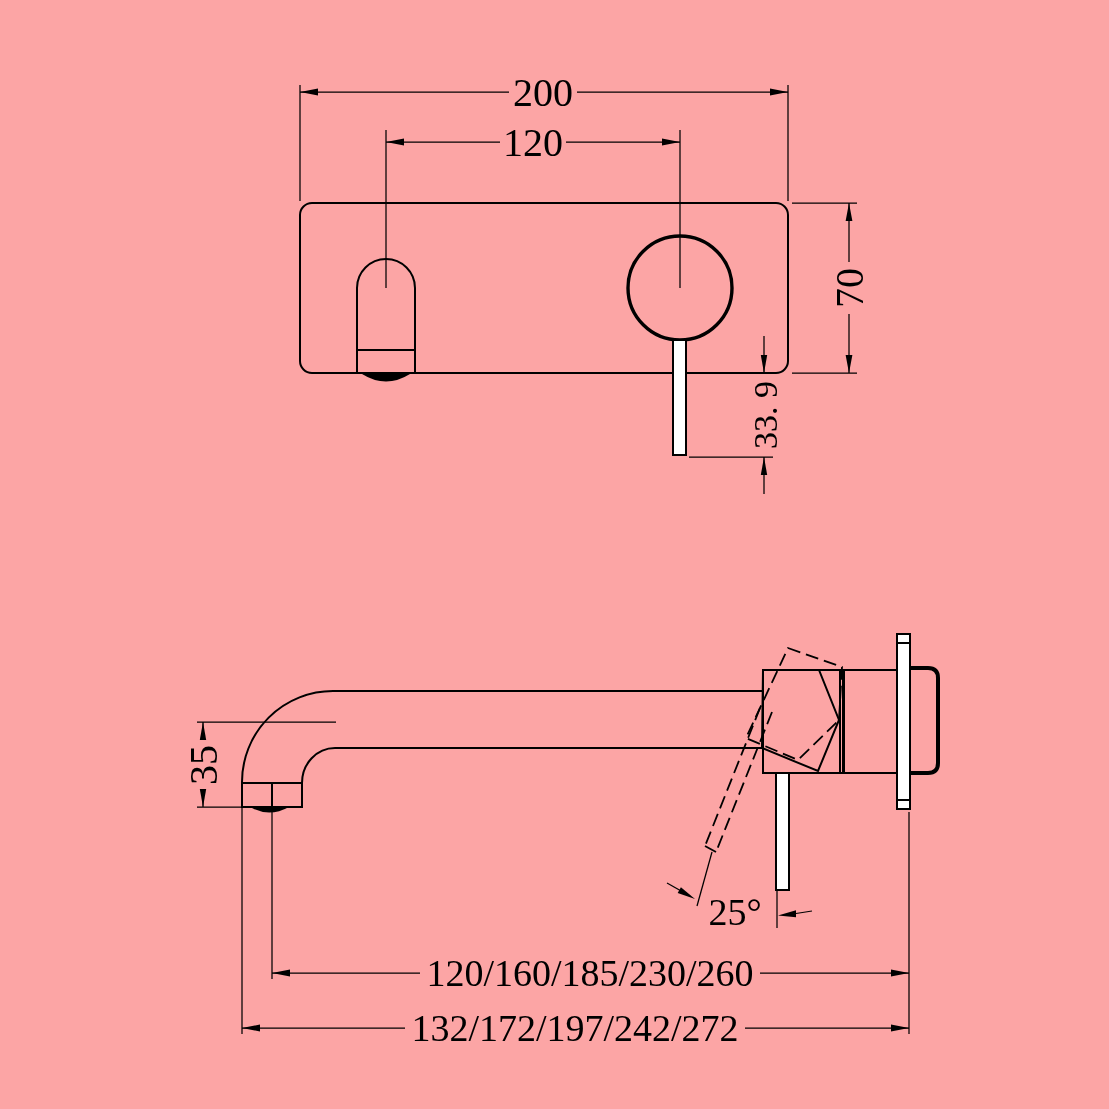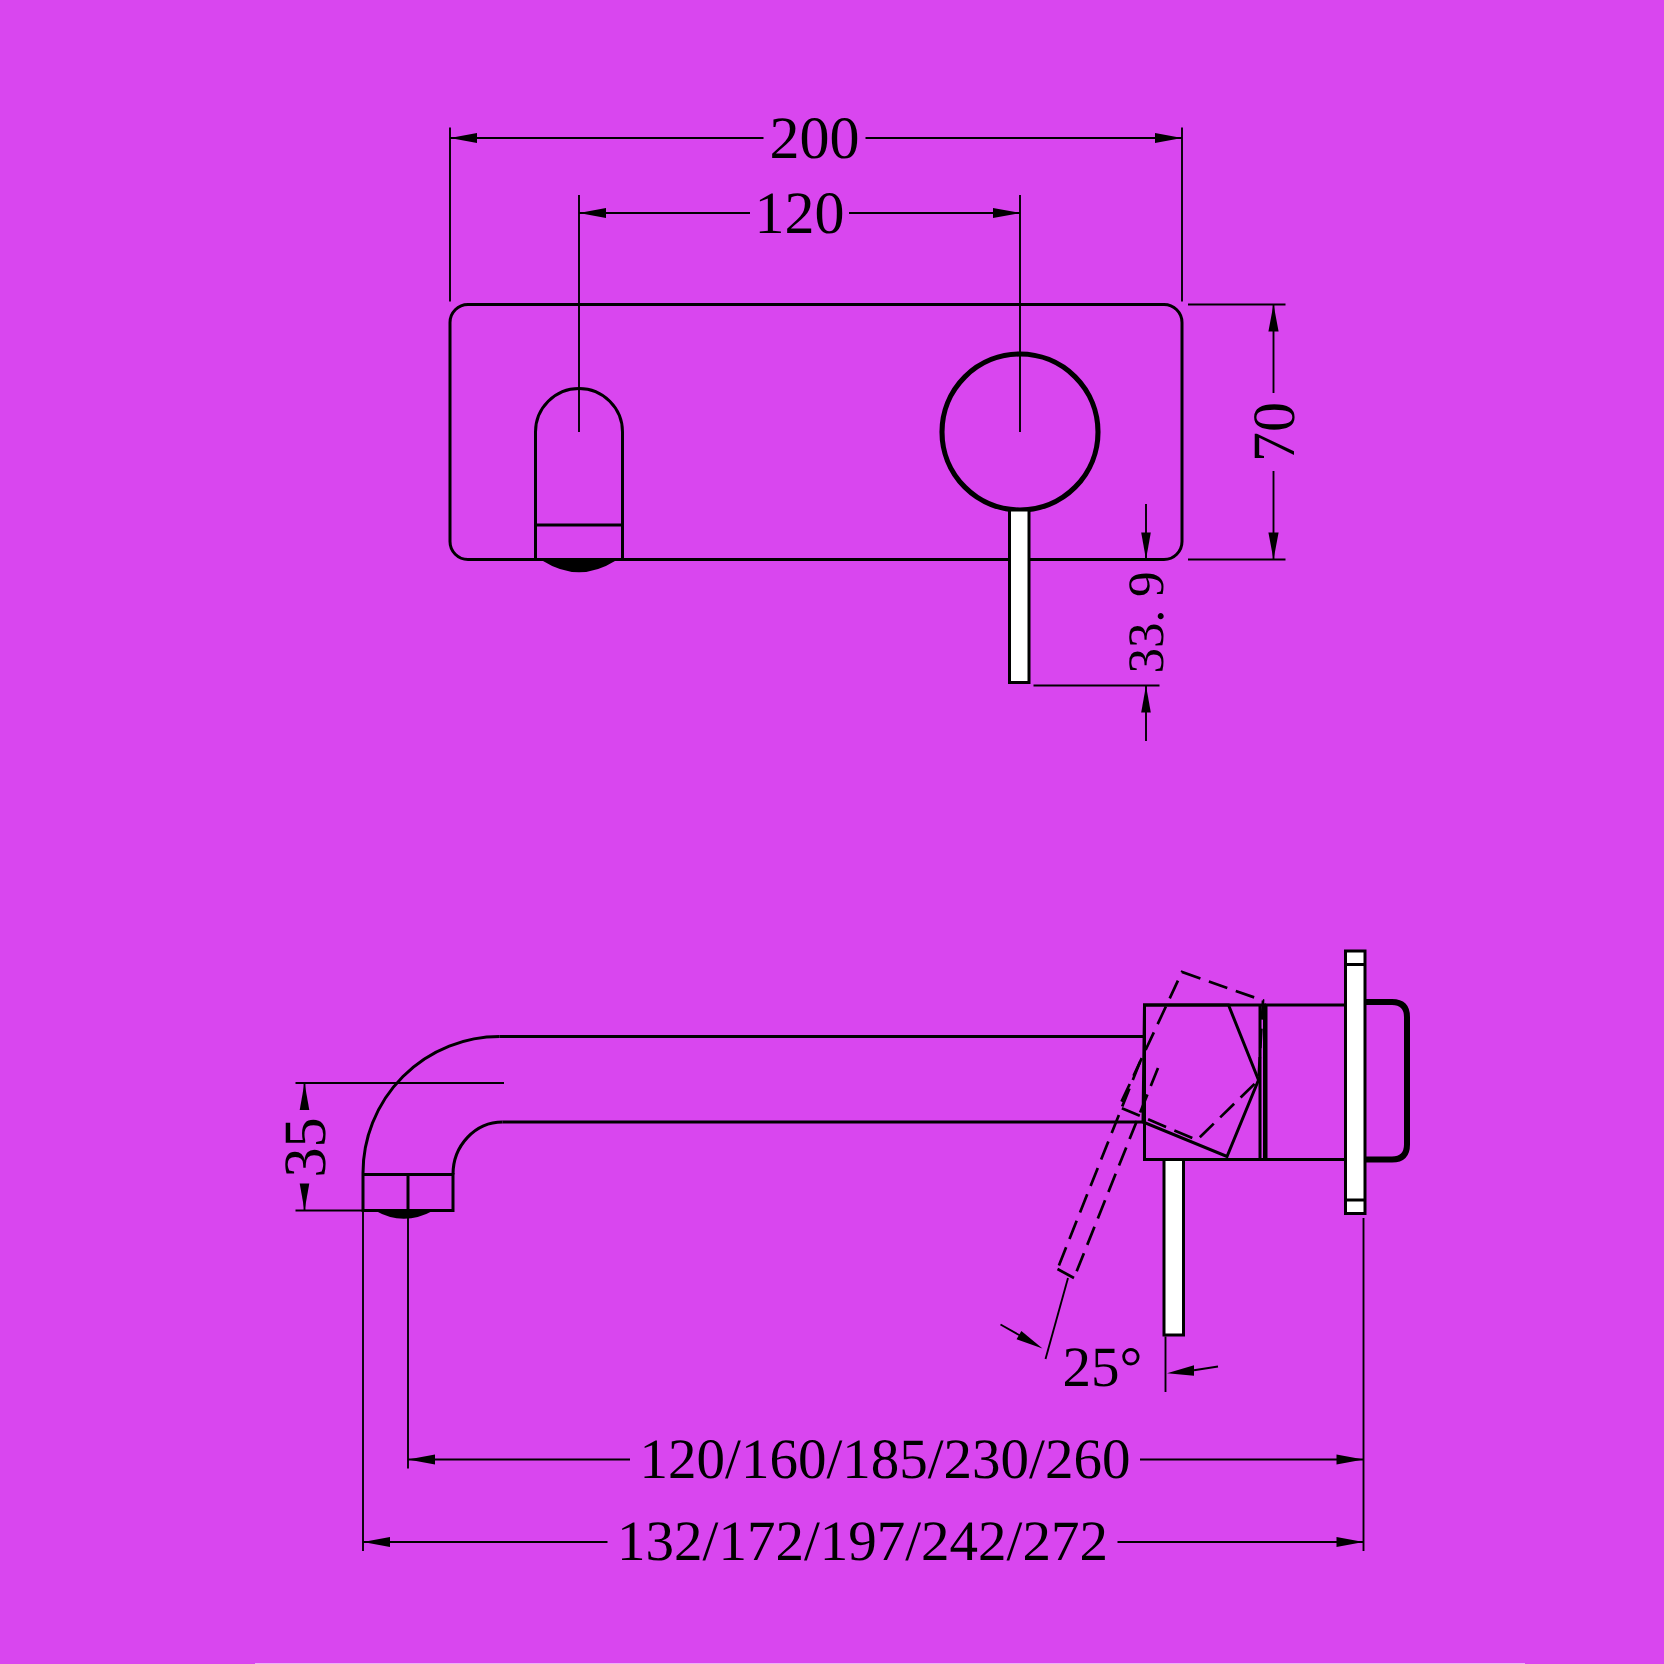--- a/index.html
+++ b/index.html
@@ -1,19 +1,19 @@
 <!DOCTYPE html>
 <html><head>
 <meta charset="utf-8">
 <style>
   html, body { margin: 0; padding: 0; background: #ffffff; }
   .stage {
     position: relative;
     width: 1109px; height: 1109px;
-    background: #d946ef;
+    background: #fca5a5;
     overflow: hidden;
   }
   svg { display: block; }
   
   .o2 { fill: none; stroke: #000; stroke-width: 2;   stroke-linejoin: miter; }
   .o3 { fill: none; stroke: #000; stroke-width: 3.4; }
   .o4 { fill: none; stroke: #000; stroke-width: 4;   stroke-linejoin: round; }
   .t  { fill: none; stroke: #000; stroke-width: 1.25; }
   .d  { fill: none; stroke: #000; stroke-width: 1.8; stroke-dasharray: 13 6; }
   .ar { fill: #000; stroke: none; }

